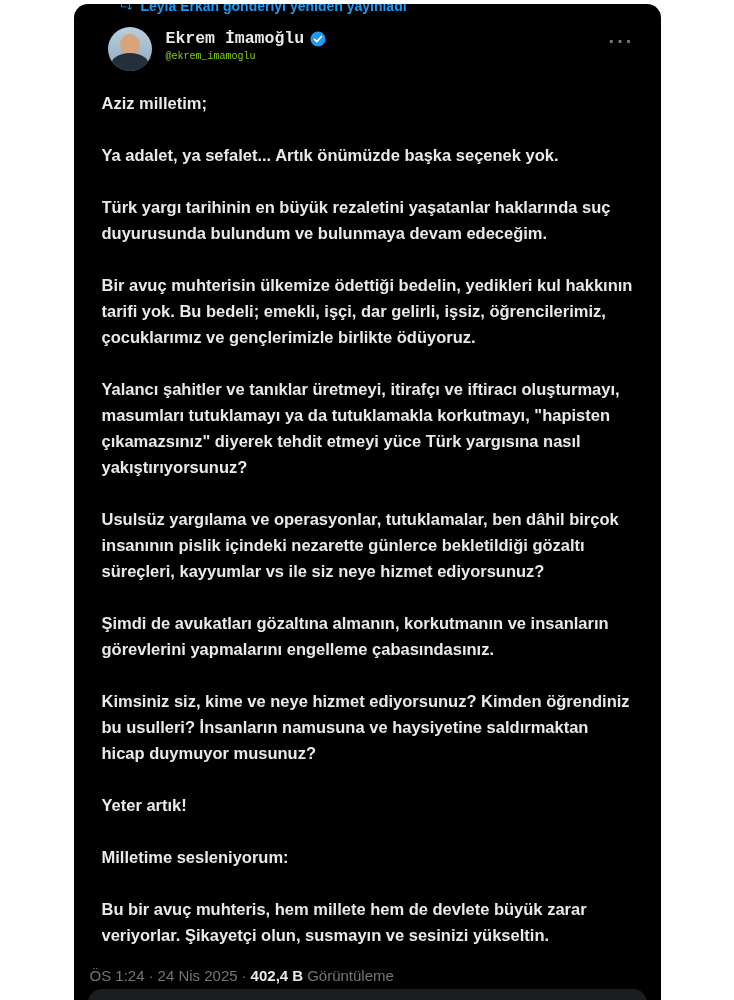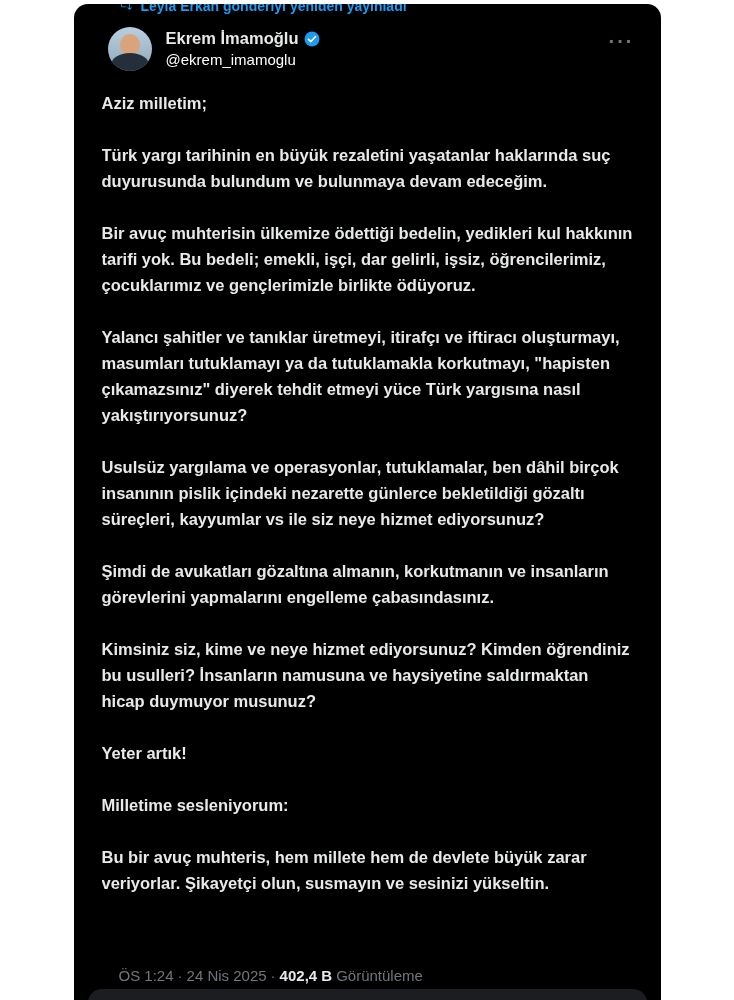--- a/index.html
+++ b/index.html
@@ -50,27 +50,27 @@
   .avatar .head {
     position: absolute; left: 12px; top: 7px;
     width: 20px; height: 22px; border-radius: 50%;
     background: #d9a47c;
   }
   .avatar .suit {
     position: absolute; left: 3px; top: 26px;
     width: 38px; height: 24px; border-radius: 50% 50% 0 0;
     background: #232f3b;
   }
-  .names { margin-left: 14px; padding-top: 2px; min-width: 0; }
+  .names { margin-left: 14px; padding-top: 2px; min-width: 0; font-family: Liberation Mono, monospace; }
   .name-row { display: flex; align-items: center; gap: 5px; }
   .display-name {
     font-size: 16.5px; font-weight: 700; color: #e7e9ea; cursor: pointer;
   }
   .verified { display: inline-flex; }
-  .handle { font-size: 15px; color: #ffffff; margin-top: 3px; cursor: pointer; }
+  .handle { font-size: 10px; color: #84cc16; margin-top: 3px; cursor: pointer; }
   .more-btn {
     margin-left: auto;
     color: #71767b;
     font-size: 20px;
     font-weight: 700;
     letter-spacing: 2px;
     line-height: 1;
     padding: 4px 2px;
     cursor: pointer;
     user-select: none;
@@ -81,21 +81,21 @@
     top: 86px; left: 28px; right: 26px; bottom: 52px;
     overflow: hidden;
     font-size: 16.5px;
     line-height: 26px;
     color: #e7e9ea;
   }
   .tweet-text p { margin: 0 0 26px 0; font-weight: bold; }
 
   .footer {
     position: absolute;
-    left: 45px; bottom: 20px;
+    left: 16px; bottom: 20px;
     font-size: 15px;
     color: #71767b;
     white-space: nowrap;
     cursor: pointer;
   }
   .footer .sep { margin: 0 4px; }
   .footer .views-count { color: #e7e9ea; font-weight: 700; }
   .footer .views-label { margin-left: 4px; }
 
   .bottom-bar {
@@ -136,20 +136,21 @@
           </svg>
         </span>
       </div>
       <div class="handle">@ekrem_imamoglu</div>
     </div>
     <div class="more-btn">···</div>
   </div>
 
   <div class="tweet-text">
     <p>Aziz milletim;</p>
+    <p>Ya adalet, ya sefalet... Artık önümüzde başka seçenek yok.</p>
     <p>Türk yargı tarihinin en büyük rezaletini yaşatanlar haklarında suç duyurusunda bulundum ve bulunmaya devam edeceğim.</p>
     <p>Bir avuç muhterisin ülkemize ödettiği bedelin, yedikleri kul hakkının tarifi yok. Bu bedeli; emekli, işçi, dar gelirli, işsiz, öğrencilerimiz, çocuklarımız ve gençlerimizle birlikte ödüyoruz.</p>
     <p>Yalancı şahitler ve tanıklar üretmeyi, itirafçı ve iftiracı oluşturmayı, masumları tutuklamayı ya da tutuklamakla korkutmayı, "hapisten çıkamazsınız" diyerek tehdit etmeyi yüce Türk yargısına nasıl yakıştırıyorsunuz?</p>
     <p>Usulsüz yargılama ve operasyonlar, tutuklamalar, ben dâhil birçok insanının pislik içindeki nezarette günlerce bekletildiği gözaltı süreçleri, kayyumlar vs ile siz neye hizmet ediyorsunuz?</p>
     <p>Şimdi de avukatları gözaltına almanın, korkutmanın ve insanların görevlerini yapmalarını engelleme çabasındasınız.</p>
     <p>Kimsiniz siz, kime ve neye hizmet ediyorsunuz? Kimden öğrendiniz bu usulleri? İnsanların namusuna ve haysiyetine saldırmaktan hicap duymuyor musunuz?</p>
     <p>Yeter artık!</p>
     <p>Milletime sesleniyorum:</p>
     <p>Bu bir avuç muhteris, hem millete hem de devlete büyük zarar veriyorlar. Şikayetçi olun, susmayın ve sesinizi yükseltin.</p>
   </div>

